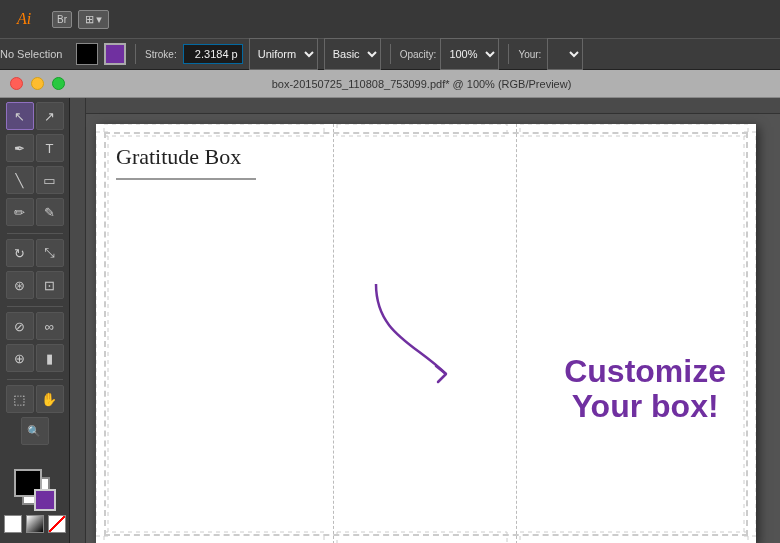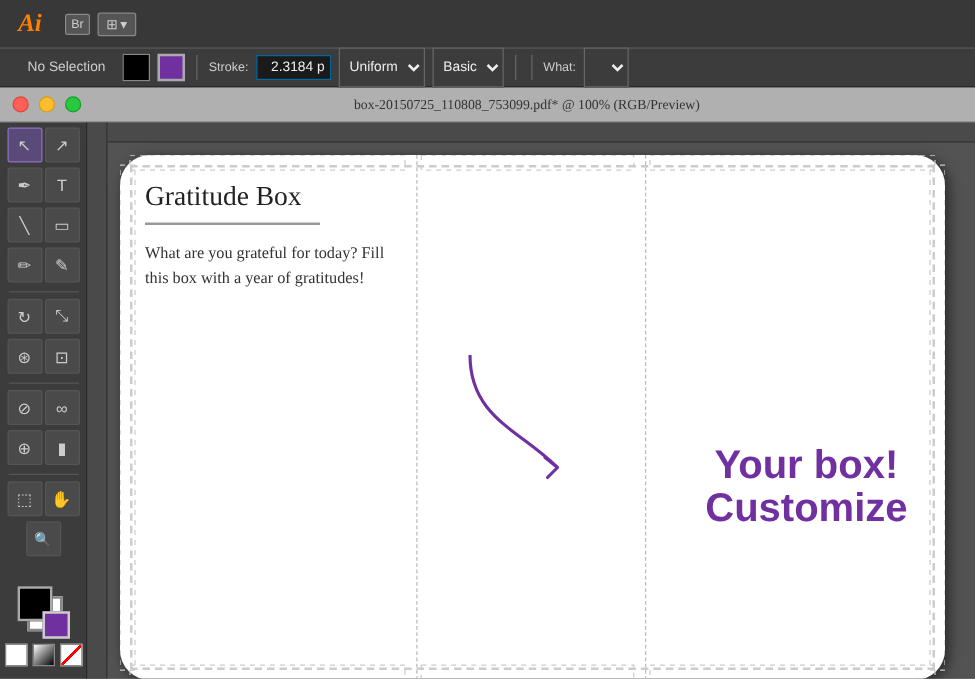--- a/index.html
+++ b/index.html
@@ -17,22 +17,22 @@
       width: 780px;
       height: 38px;
       background: #383838;
       display: flex;
       align-items: center;
       padding: 0 8px;
       gap: 6px;
     }
     .ai-logo {
       color: #ff7f00;
-      font-weight: bold;
-      font-size: 20px;
+      font-weight: normal;
+      font-size: 16px;
       font-family: Georgia, serif;
       font-style: italic;
       margin-right: 6px;
       width: 32px;
       height: 30px;
       display: flex;
       align-items: center;
       justify-content: center;
     }
     .br-badge {
@@ -57,21 +57,21 @@
 
     
     .toolbar {
       width: 780px;
       height: 32px;
       background: #3c3c3c;
       border-top: 1px solid #555;
       border-bottom: 1px solid #222;
       display: flex;
       align-items: center;
-      padding: 0 22px;
+      padding: 0 0;
       gap: 6px;
     }
     .no-selection-label {
       color: #ccc;
       font-size: 11px;
       min-width: 70px;
     }
     .color-box-black {
       width: 22px;
       height: 22px;
@@ -145,21 +145,20 @@
       width: 13px; height: 13px;
       background: #28c840;
       border-radius: 50%;
       border: 1px solid #14a129;
     }
     .window-title {
       flex: 1;
       text-align: center;
       font-size: 11px;
       color: #333;
-      font-family: Liberation Serif, serif;
     }
 
     
     .main-area {
       display: flex;
       width: 780px;
       height: 483px; 
       height: calc(543px - 38px - 32px - 28px);
     }
 
@@ -282,21 +281,20 @@
       right: 10px;
       bottom: 10px;
     }
 
     .page-wrapper {
       position: relative;
       width: 660px;
       height: 420px;
       background: white;
       box-shadow: 3px 3px 10px rgba(0,0,0,0.5);
-      border-radius: 24px;
     }
 
     
     .page-dashed-border {
       position: absolute;
       top: 8px; left: 8px; right: 8px; bottom: 8px;
       border: 2px dashed #ccc;
     }
 
     
@@ -384,22 +382,28 @@
   <div class="toolbar-divider"></div>
   <span class="toolbar-label">Stroke:</span>
   <input class="toolbar-input" value="2.3184 p" readonly="" style="">
   <select class="toolbar-select">
     <option>Uniform</option>
   </select>
   <select class="toolbar-select">
     <option>Basic</option>
   </select>
   <div class="toolbar-divider"></div>
+  <div class="toolbar-opacity">
+    <span class="toolbar-label">Opacity:</span>
+    <select class="toolbar-select">
+      <option>100%</option>
+    </select>
+  </div>
   <div class="toolbar-divider"></div>
-  <span class="toolbar-label">What:</span>
+  <span class="toolbar-label">Your:</span>
   <select class="toolbar-select" style="width:36px;">
     <option></option>
   </select>
 </div>
 
 <div class="window-chrome">
   <div class="traffic-red"></div>
   <div class="traffic-yellow"></div>
   <div class="traffic-green"></div>
   <div class="window-title">box-20150725_110808_753099.pdf* @ 100% (RGB/Preview)</div>
@@ -492,28 +496,27 @@
           <rect x="424" y="408" width="228" height="12" fill="none" stroke="#ccc" stroke-width="1" stroke-dasharray="4,4"></rect>
 
           <rect x="0" y="8" width="12" height="404" fill="none" stroke="#ccc" stroke-width="1" stroke-dasharray="4,4"></rect>
 
           <rect x="648" y="8" width="12" height="404" fill="none" stroke="#ccc" stroke-width="1" stroke-dasharray="4,4"></rect>
         </svg>
 
         <div class="left-panel">
           <div class="gratitude-title">Gratitude Box</div>
           <div class="title-underline"></div>
-          <div class="gratitude-text">What are you grateful for today? Fill this box with a year of gratitudes!</div>
         </div>
 
         <svg class="arrow-svg" viewBox="0 0 200 120">
           <path d="M 80 10 C 80 60, 120 70, 150 100" stroke="#7030a0" stroke-width="2.5" fill="none"></path>
           <path d="M 140 92 L 150 100 L 142 108" stroke="#7030a0" stroke-width="2.5" fill="none" stroke-linecap="round" stroke-linejoin="round"></path>
         </svg>
 
         <div class="customize-text">
+          <div>Customize</div>
           <div>Your box!</div>
-          <div>Customize</div>
         </div>
       </div>
     </div>
   </div>
 </div>
 
 </body></html>

